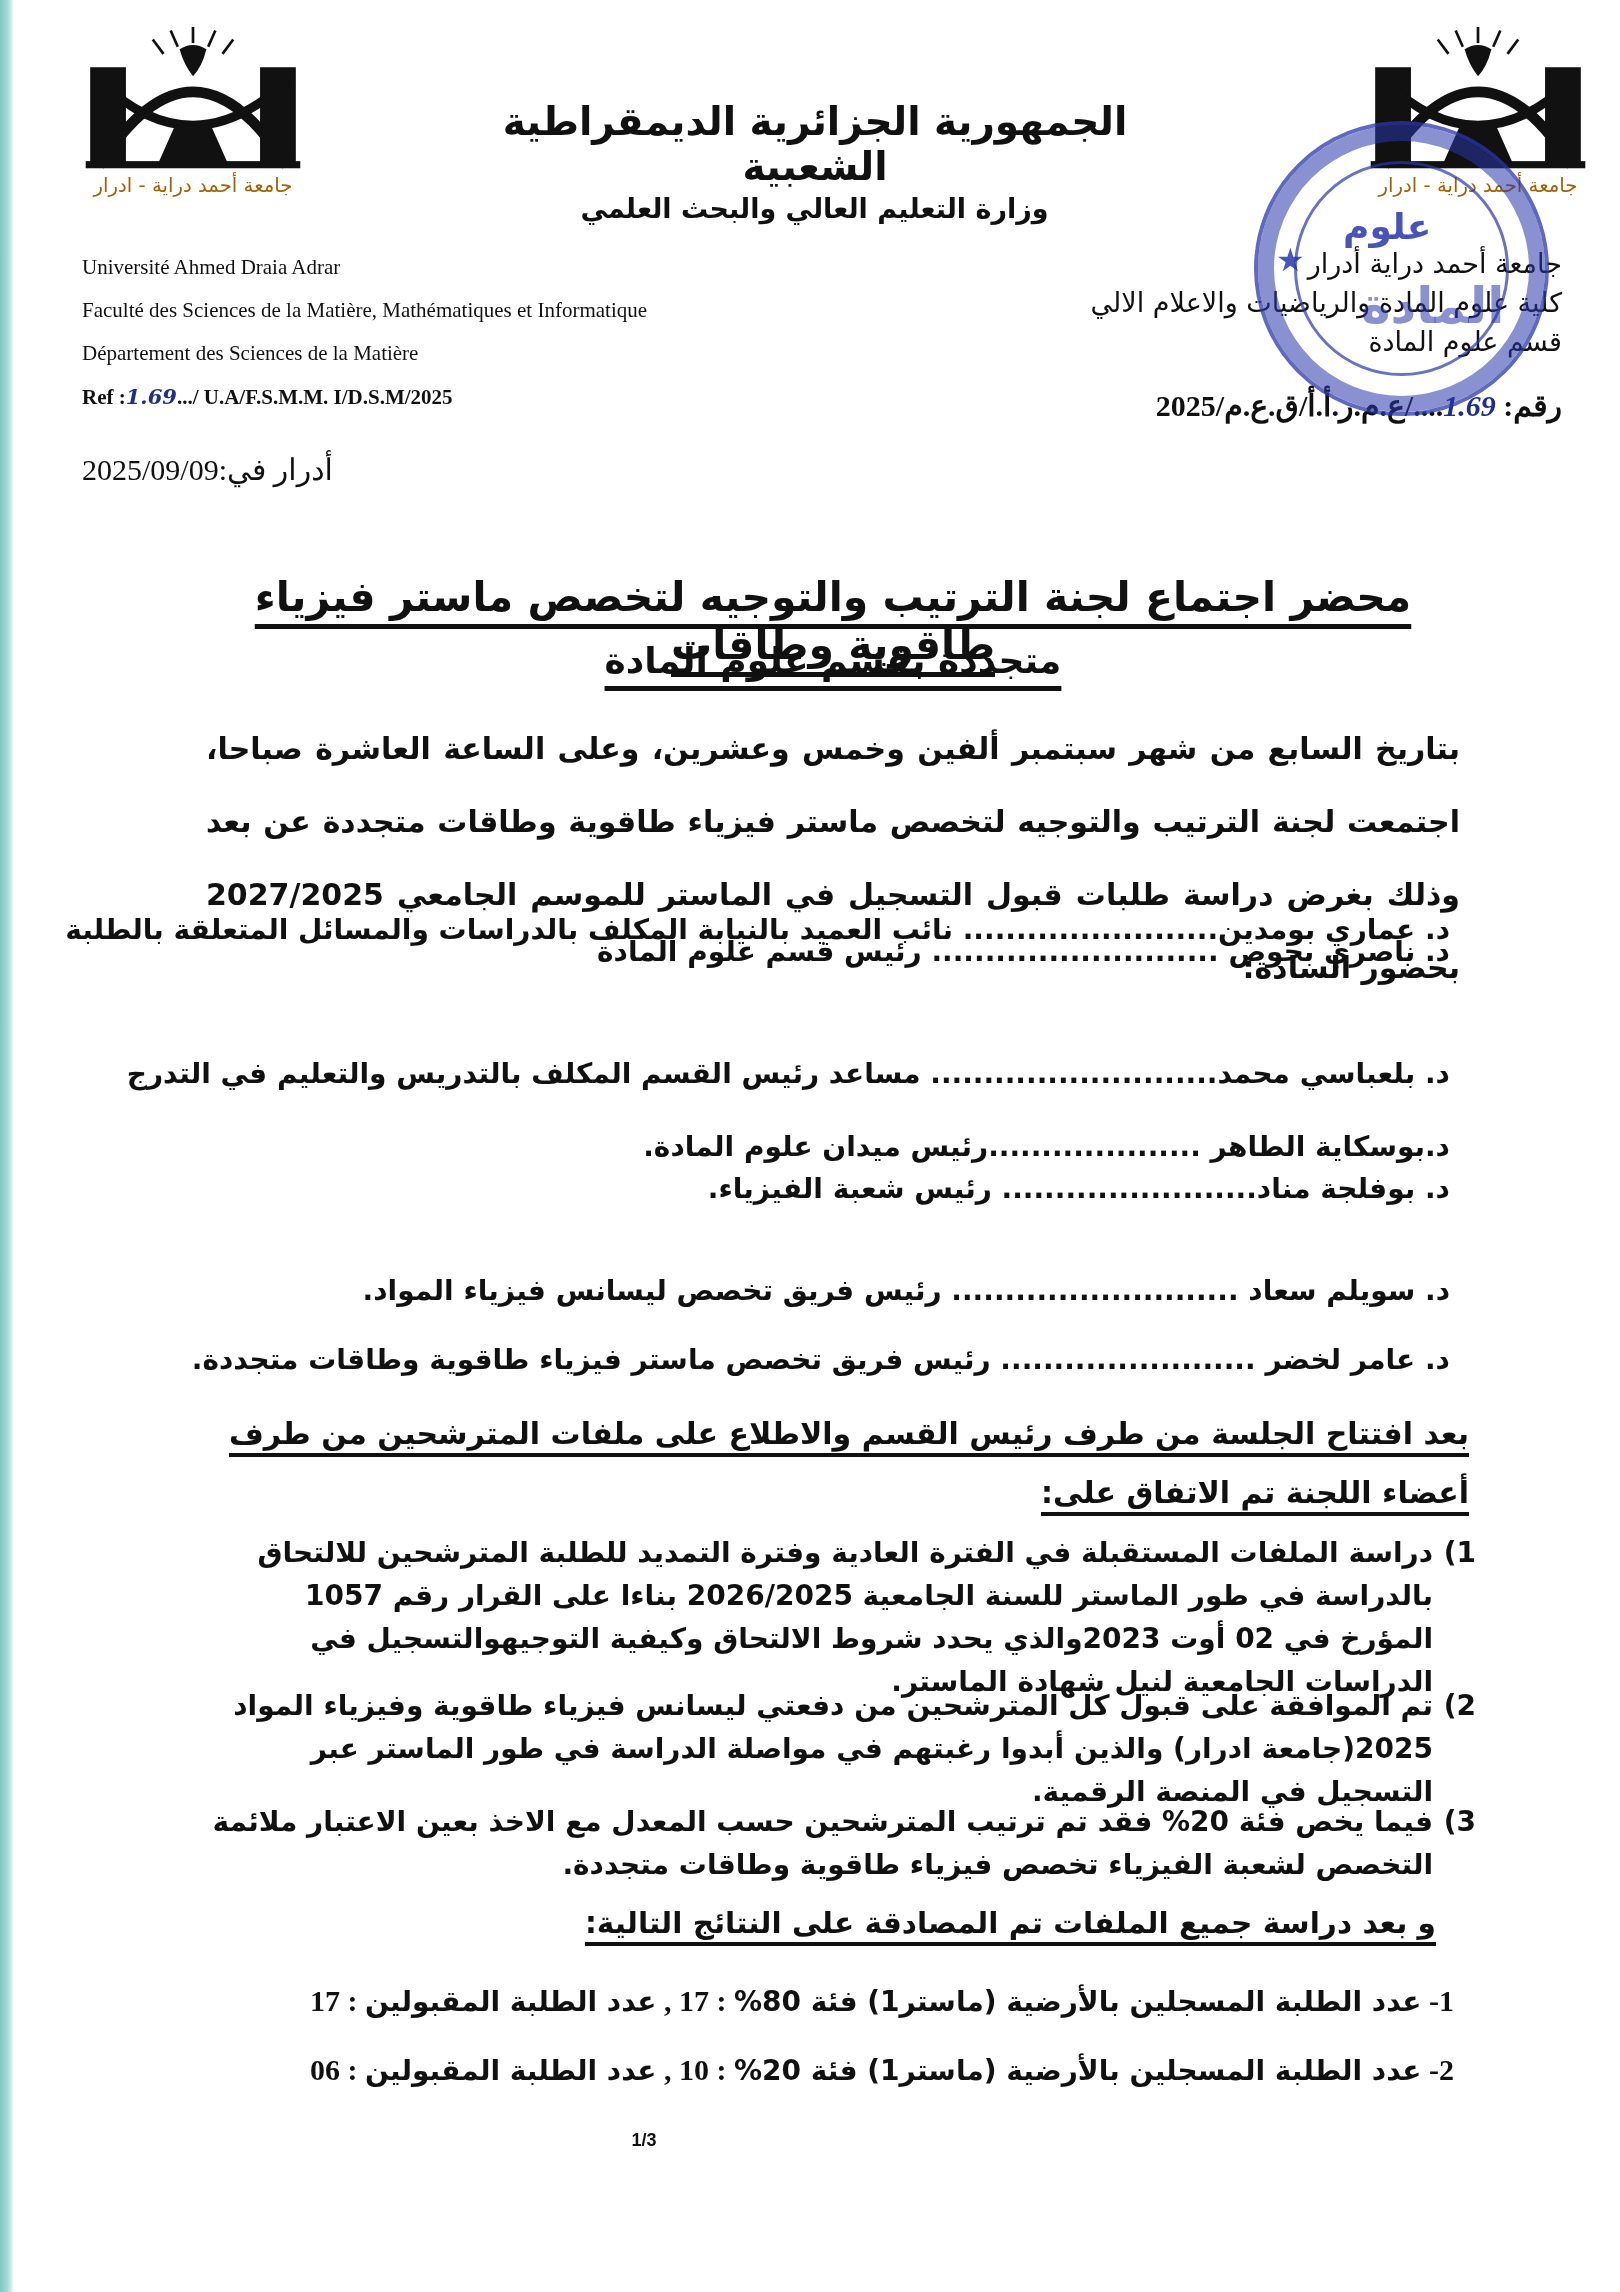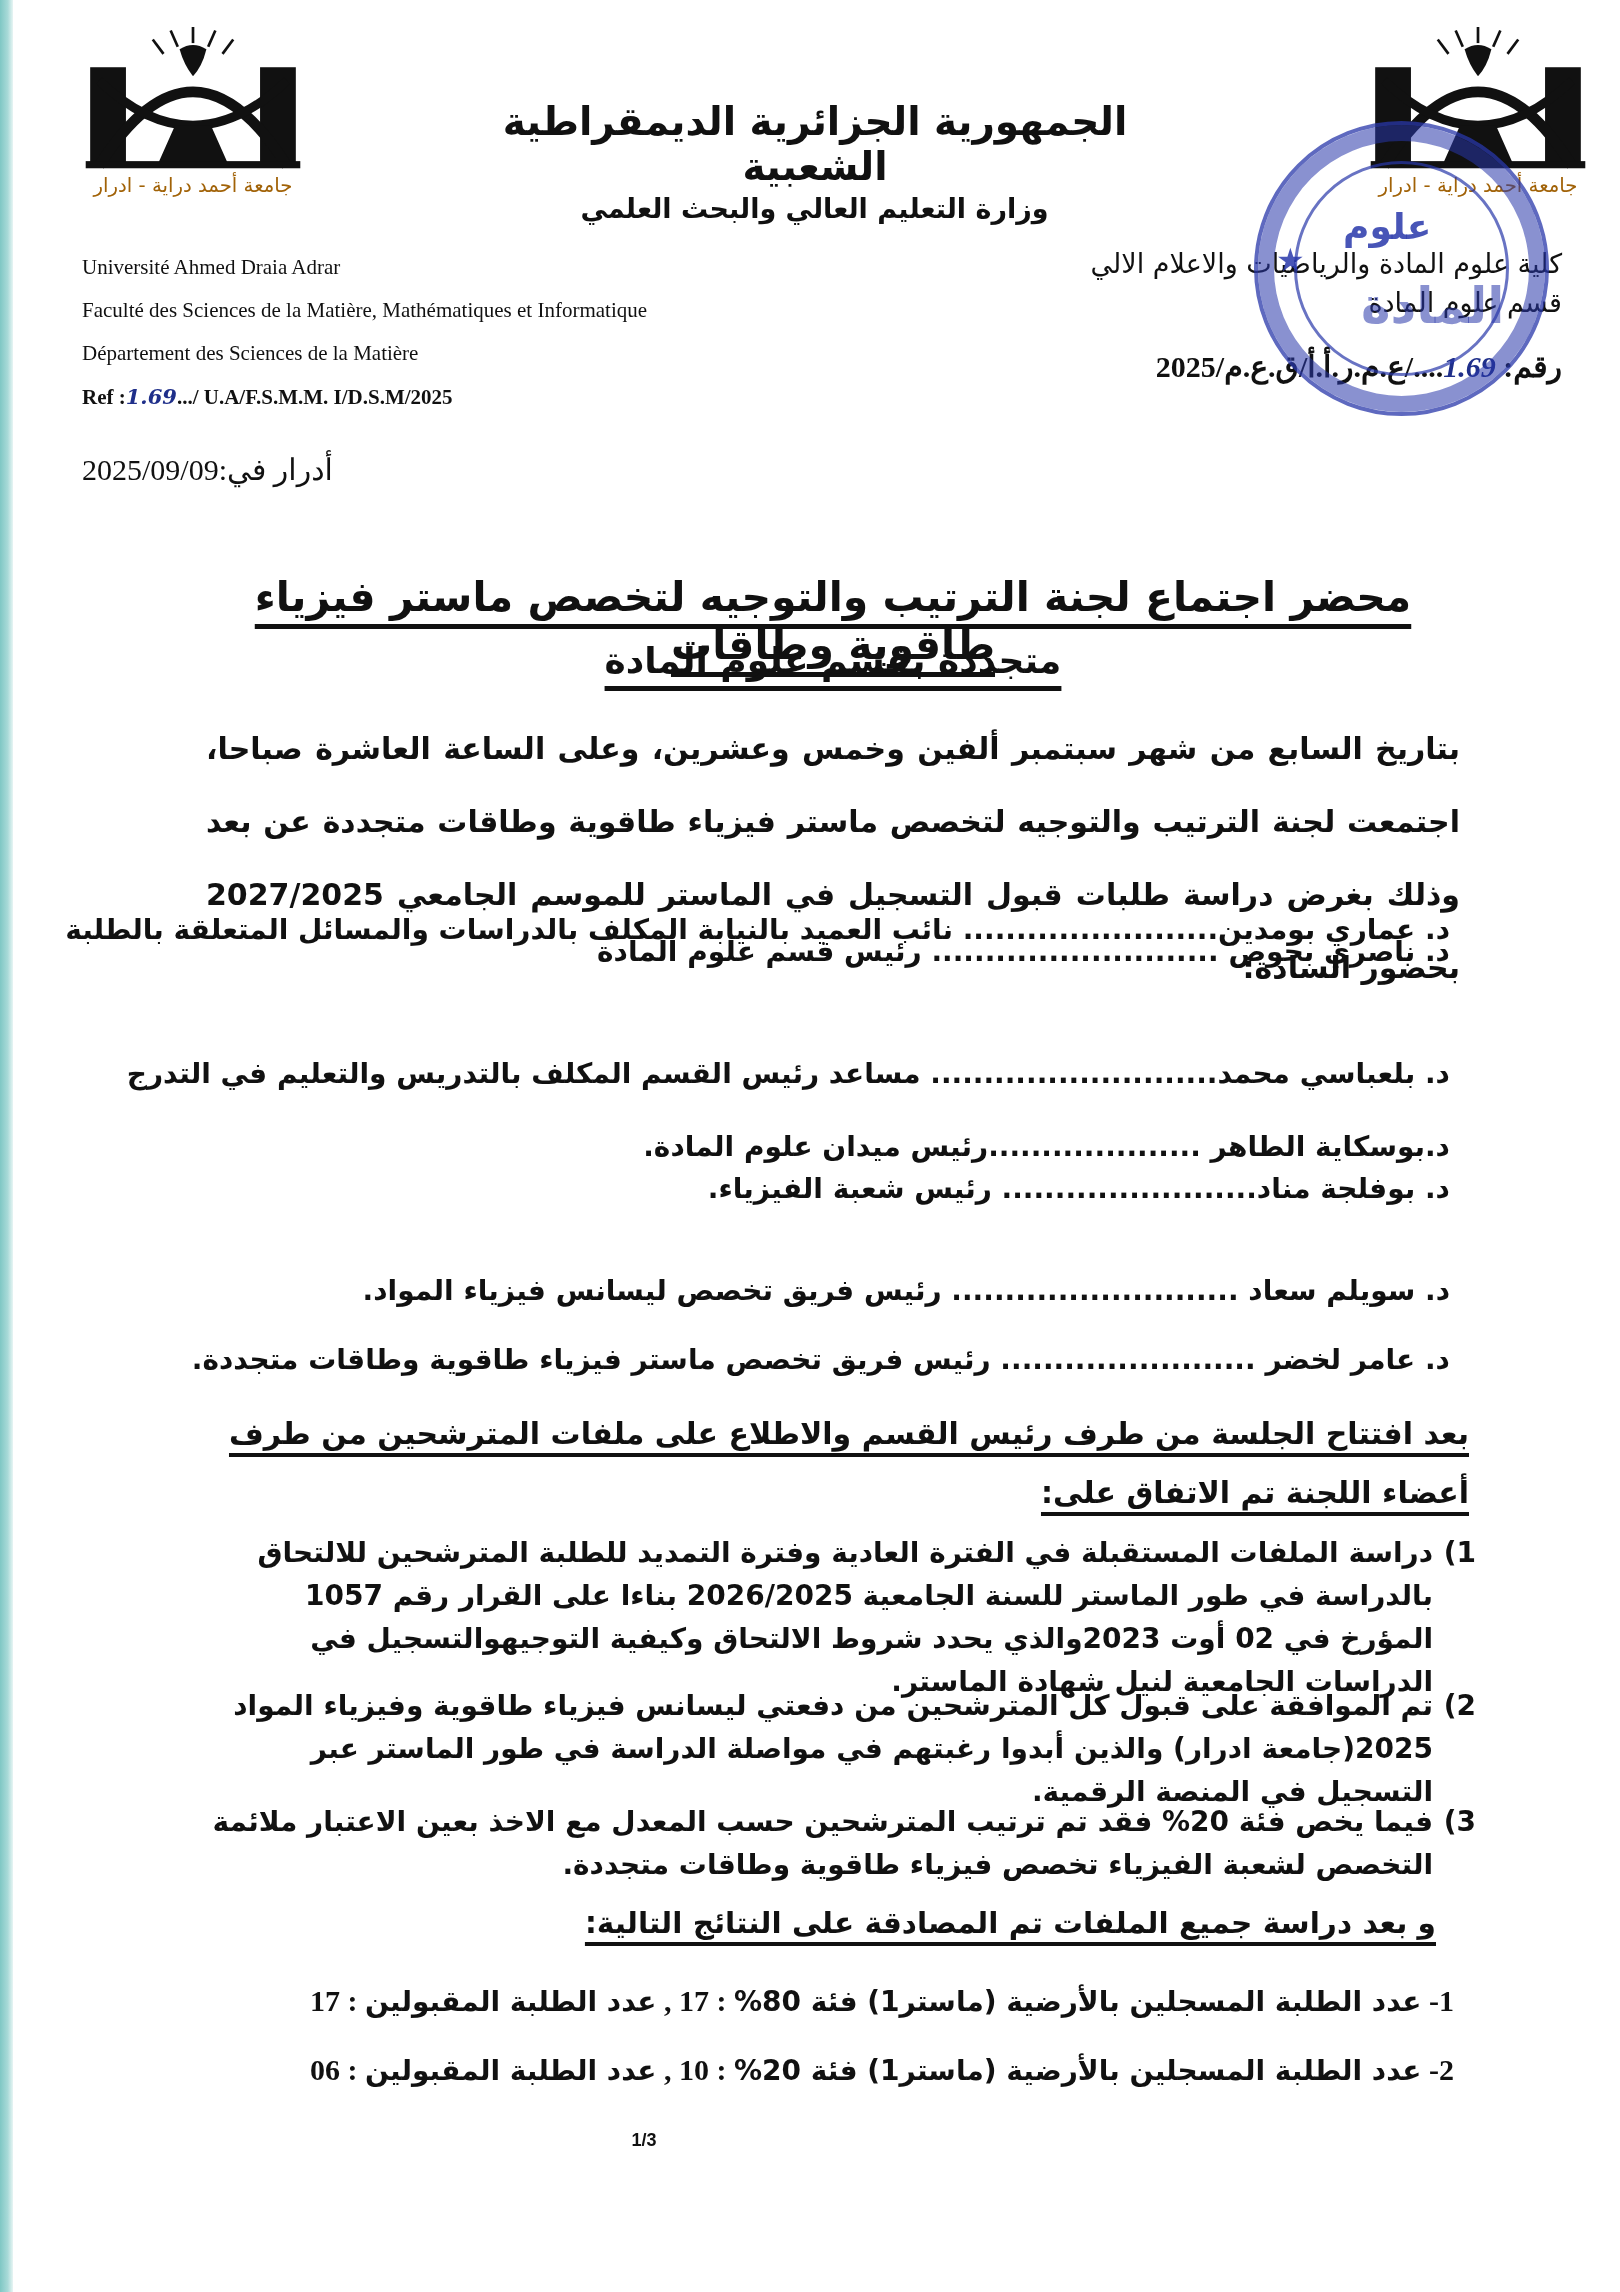--- a/index.html
+++ b/index.html
@@ -155,20 +155,21 @@
   <div>Faculté des Sciences de la Matière, Mathématiques et Informatique</div>
   <div>Département des Sciences de la Matière</div>
   <div class="ref">
     <span>Ref :</span><span class="hand">1.69</span><span>.../ U.A/F.S.M.M. I/D.S.M/2025</span>
   </div>
 </div>
 
 <div class="date-line">2025/09/09:أدرار في</div>
 
 <div class="ar-block">
+  <div>جامعة أحمد دراية أدرار</div>
   <div>كلية علوم المادة والرياضيات والاعلام الالي</div>
   <div>قسم علوم المادة</div>
   <div class="raqm">
     <span>رقم:</span>
     <span class="hand">1.69</span><span>..../ع.م.ر.أ.أ/ق.ع.م/2025</span>
   </div>
 </div>
 
 <div class="stamp">
   <div class="inner"></div>

